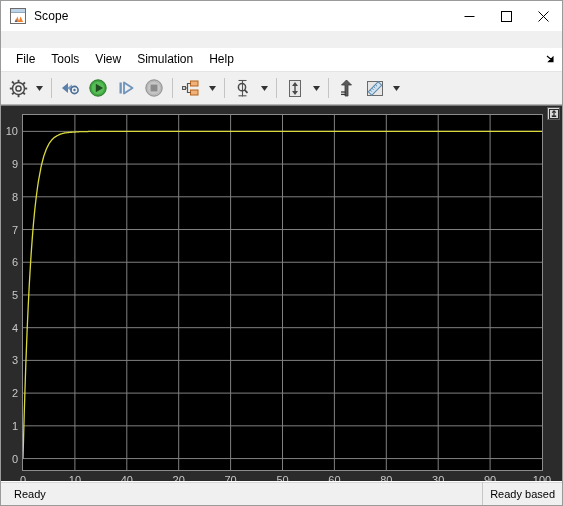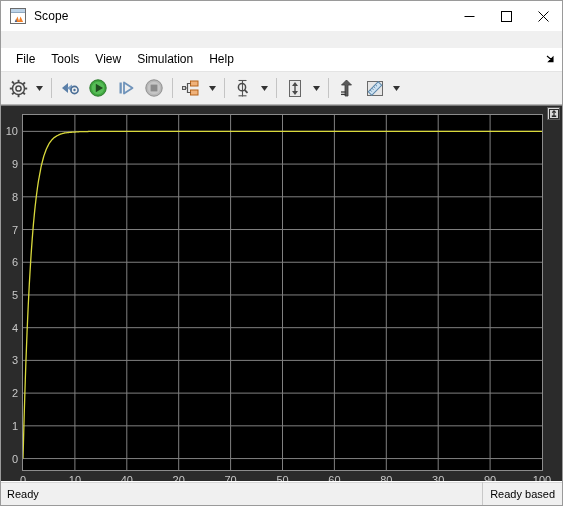--- a/index.html
+++ b/index.html
@@ -216,21 +216,21 @@
     align-items: stretch;
     border-top: 1px solid #ffffff;
     box-shadow: inset 0 1px 0 #d7d7d7;
     font-size: 11px;
     color: #000000;
   }
   .status-main {
     flex: 1 1 auto;
     display: flex;
     align-items: center;
-    padding-left: 6px;
+    padding-left: 13px;
   }
   .status-cell {
     display: flex;
     align-items: center;
     padding: 0 7px;
     border-left: 1px solid #c8c8c8;
     white-space: nowrap;
   }
 </style>
 </head>

